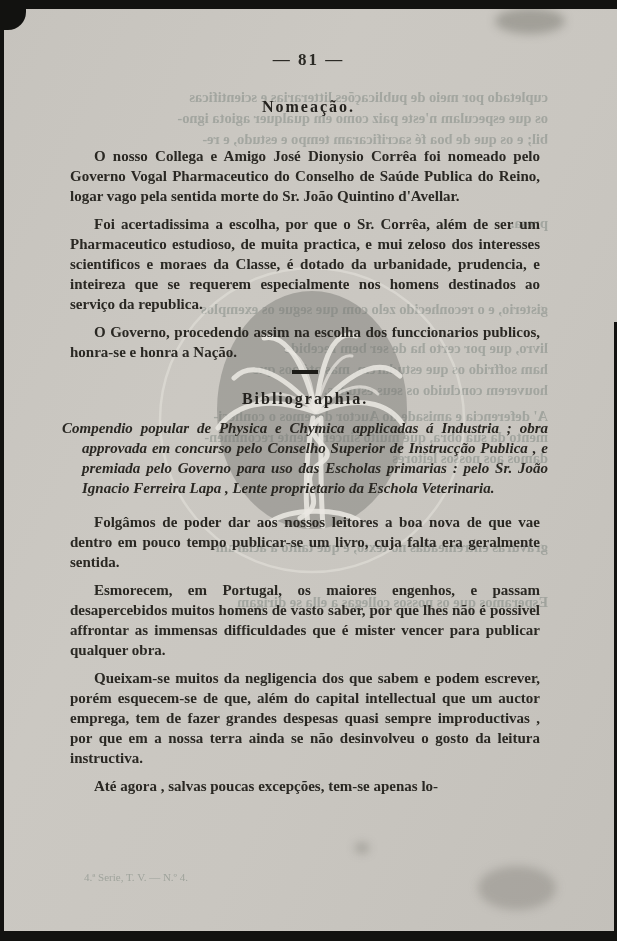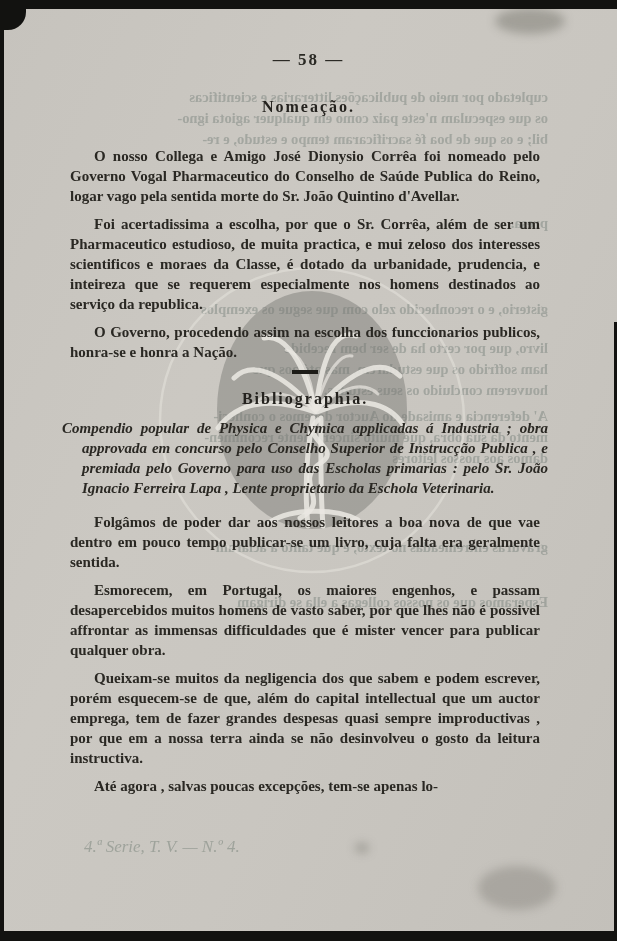--- a/index.html
+++ b/index.html
@@ -54,22 +54,22 @@
   }
   .signature{height:20px;text-align:right;padding-right:74px;font-weight:bold;font-size:15px;}
   .sig-name{font-style:italic;}
   .divider{width:26px;height:4px;background:#1d1c18;margin:6px auto 6px auto;}
   .entry{
     margin:0 0 14px 0 !important;font-style:italic;font-weight:bold;
     text-indent:-20px !important;padding-left:20px;
   }
   .p-folg{margin-top:2px !important;}
   .series-note{
-    position:absolute;left:84px;top:837px;
-    font-style:italic;font-size:17px;color:rgba(95,110,100,0.40);filter:blur(0.4px);
+    position:absolute;left:84px;top:871px;
+    font-size:11px;color:rgba(95,110,100,0.40);filter:blur(0.4px);
   }
 </style>
 </head>
 <body>
 
 <div class="page">
 
   <div id="bleed-layer">
       <div class="bleed-line" style="top: 87px;">cupletado por meio de publicações litterarias e scientificas</div>
       <div class="bleed-line" style="top: 108px;">os que especulam n'este paiz como em qualquer agiota igno-</div>
@@ -103,21 +103,21 @@
     </g>
     <g fill="none" stroke="rgba(233,231,225,0.7)" stroke-width="3" stroke-linecap="round">
       <path d="M163,161 C138,140 118,140 104,152"></path>
       <path d="M164,160 C190,134 214,132 226,144"></path>
       <path d="M163,158 C158,118 146,102 134,100"></path>
       <path d="M164,158 C176,116 190,104 200,106"></path>
     </g>
   </svg>
 
 
-  <div class="pagenum">— 58 —</div>
+  <div class="pagenum">— 81 —</div>
 
   <h1 class="sec-heading h-nom">Nomeação.</h1>
 
   <div class="col">
     <p>O nosso Collega e Amigo José Dionysio Corrêa foi nomeado pelo Governo Vogal Pharmaceutico do Conselho de Saúde Publica do Reino, logar vago pela sentida morte do Sr. João Quintino d'Avellar.</p>
     <p>Foi acertadissima a escolha, por que o Sr. Corrêa, além de ser um Pharmaceutico estudioso, de muita practica, e mui zeloso dos interesses scientificos e moraes da Classe, é dotado da urbanidade, prudencia, e inteireza que se requerem especialmente nos homens destinados ao serviço da republica.</p>
     <p>O Governo, procedendo assim na escolha dos funccionarios publicos, honra-se e honra a Nação.</p>
 
 
     <div class="divider"></div>

